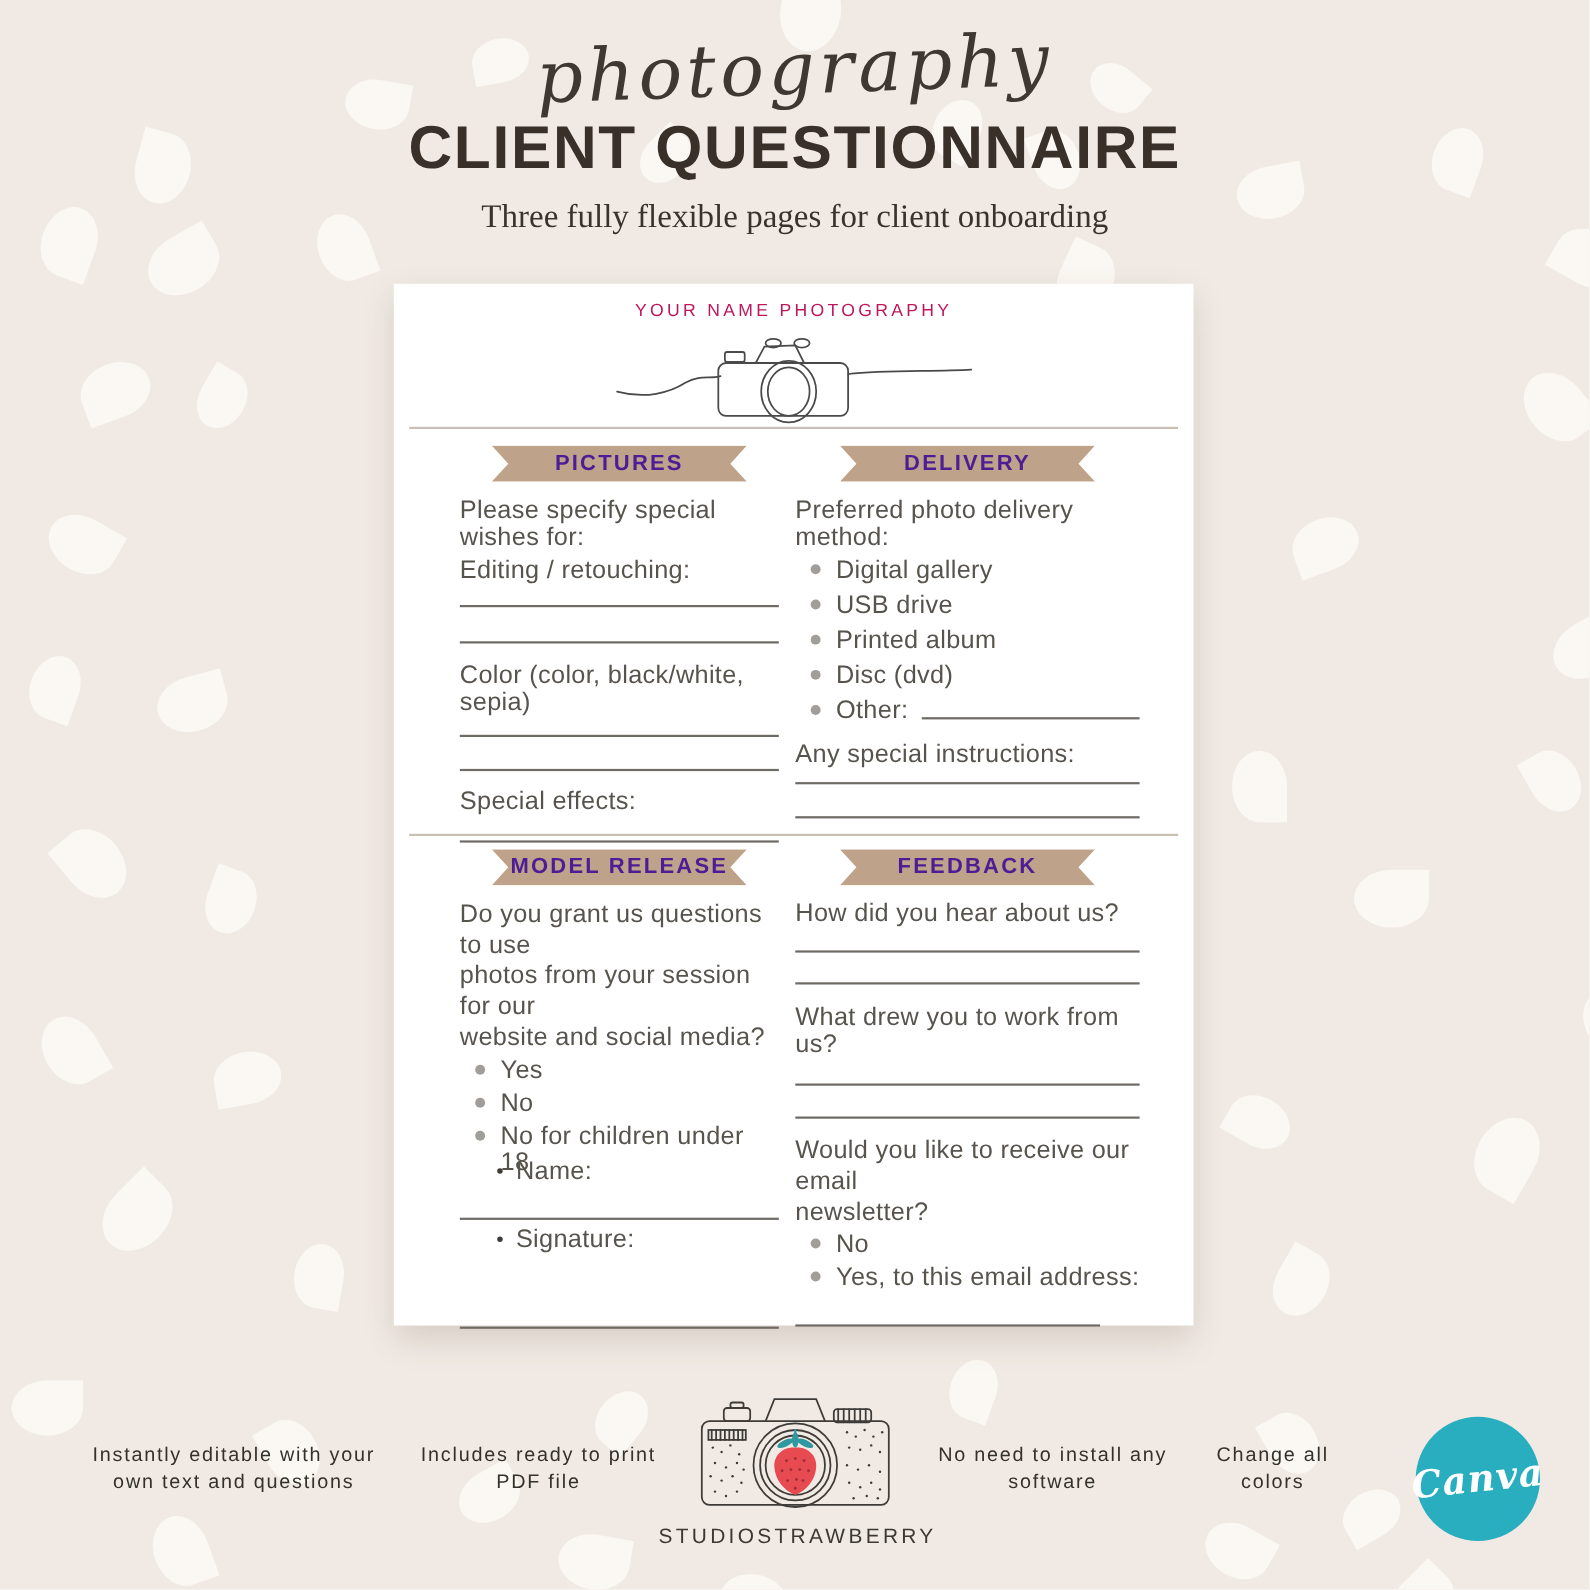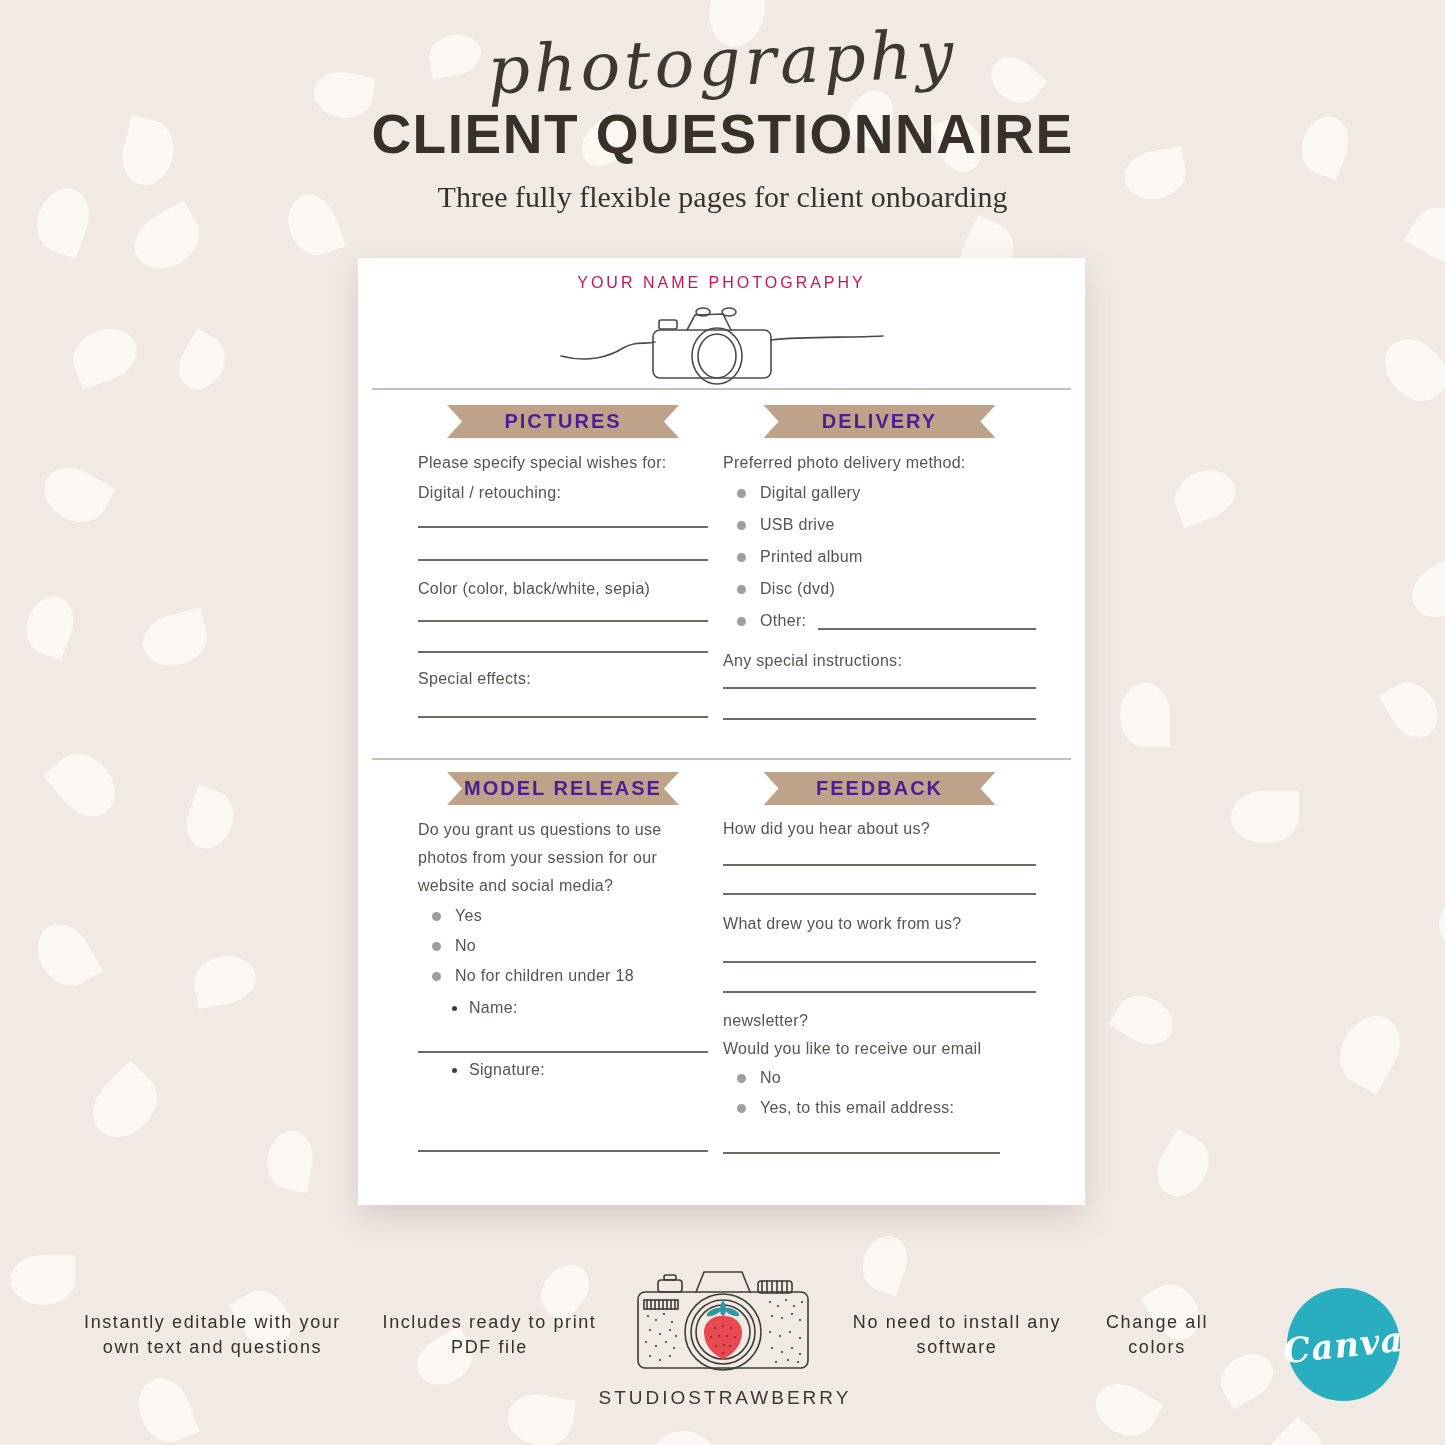--- a/index.html
+++ b/index.html
@@ -23,21 +23,21 @@
   .brand{position:absolute;left:0;top:16px;width:100%;text-align:center;
          font-size:16px;letter-spacing:3px;color:#be185d;}
   .cam-sketch{position:absolute;left:50%;top:42px;transform:translateX(-50%);}
   .pdiv{position:absolute;left:14px;right:14px;border-top:2px solid #c9c0b4;}
 
   .col{position:absolute;}
   .banner{width:232px;height:33px;margin:0 auto;background:#bfa28a;color:#4c1d95;
           display:flex;align-items:center;justify-content:center;
           font-weight:700;font-size:20px;letter-spacing:2px;
           clip-path:polygon(0 0,100% 0,93.5% 50%,100% 100%,0 100%,6.5% 50%);}
-  .t{margin:0;font-size:16px;color:#57534d;letter-spacing:.3px;line-height:24px;}
+  .t{margin:0;font-size:23px;color:#57534d;letter-spacing:.3px;line-height:24px;}
   .q{line-height:28px;}
   .qline{display:block;}
   .ln{height:0;border-top:2px solid #6e6a64;}
   .opt{display:flex;align-items:flex-start;height:24px;margin-top:8px;}
   .dot{width:9px;height:9px;border-radius:50%;background:#a19d98;margin:8px 14px 0 14px;flex:0 0 auto;}
   .sdot{width:5px;height:5px;border-radius:50%;background:#3f3c38;margin:10px 12px 0 34px;flex:0 0 auto;}
   .opt-line{flex:1;height:19px;border-bottom:2px solid #6e6a64;margin-left:12px;}
 
   
   .feat{position:absolute;text-align:center;font-size:18px;letter-spacing:1.6px;
@@ -125,21 +125,21 @@
       <ellipse cx="160" cy="56" rx="19" ry="22"></ellipse>
       <path d="M214 40 C248 36 290 38 326 36"></path>
     </svg>
 
     <div class="pdiv" style="top:130px"></div>
     <div class="pdiv" style="top:500px"></div>
 
     <div class="col" style="left:60px;top:147px;width:290px">
       <div class="banner">PICTURES</div>
       <p class="t" style="margin-top:13px">Please specify special wishes for:</p>
-      <p class="t" style="margin-top:6px">Digital / retouching:</p>
+      <p class="t" style="margin-top:6px">Editing / retouching:</p>
       <div class="ln" style="margin-top:21px"></div>
       <div class="ln" style="margin-top:31px"></div>
       <p class="t" style="margin-top:16px">Color (color, black/white, sepia)</p>
       <div class="ln" style="margin-top:19px"></div>
       <div class="ln" style="margin-top:29px"></div>
       <p class="t" style="margin-top:14px">Special effects:</p>
       <div class="ln" style="margin-top:25px"></div>
     </div>
 
     <div class="col" style="left:365px;top:147px;width:313px">
@@ -204,22 +204,22 @@
 
     <div class="col" style="left:365px;top:514px;width:313px">
       <div class="banner">FEEDBACK</div>
       <p class="t" style="margin-top:12px">How did you hear about us?</p>
       <div class="ln" style="margin-top:23px"></div>
       <div class="ln" style="margin-top:27px"></div>
       <p class="t" style="margin-top:17px">What drew you to work from us?</p>
       <div class="ln" style="margin-top:25px"></div>
       <div class="ln" style="margin-top:28px"></div>
       <p class="t q" style="margin-top:14px">
+        <span class="qline">Would you like to receive our email</span>
         <span class="qline">newsletter?</span>
-        <span class="qline">Would you like to receive our email</span>
       </p>
       <div class="opt" style="margin-top:3px">
         <span class="dot"></span>
         <span class="t">No</span>
       </div>
       <div class="opt" style="margin-top:6px">
         <span class="dot"></span>
         <span class="t">Yes, to this email address:</span>
       </div>
       <div class="ln" style="margin-top:32px;width:277px"></div>

